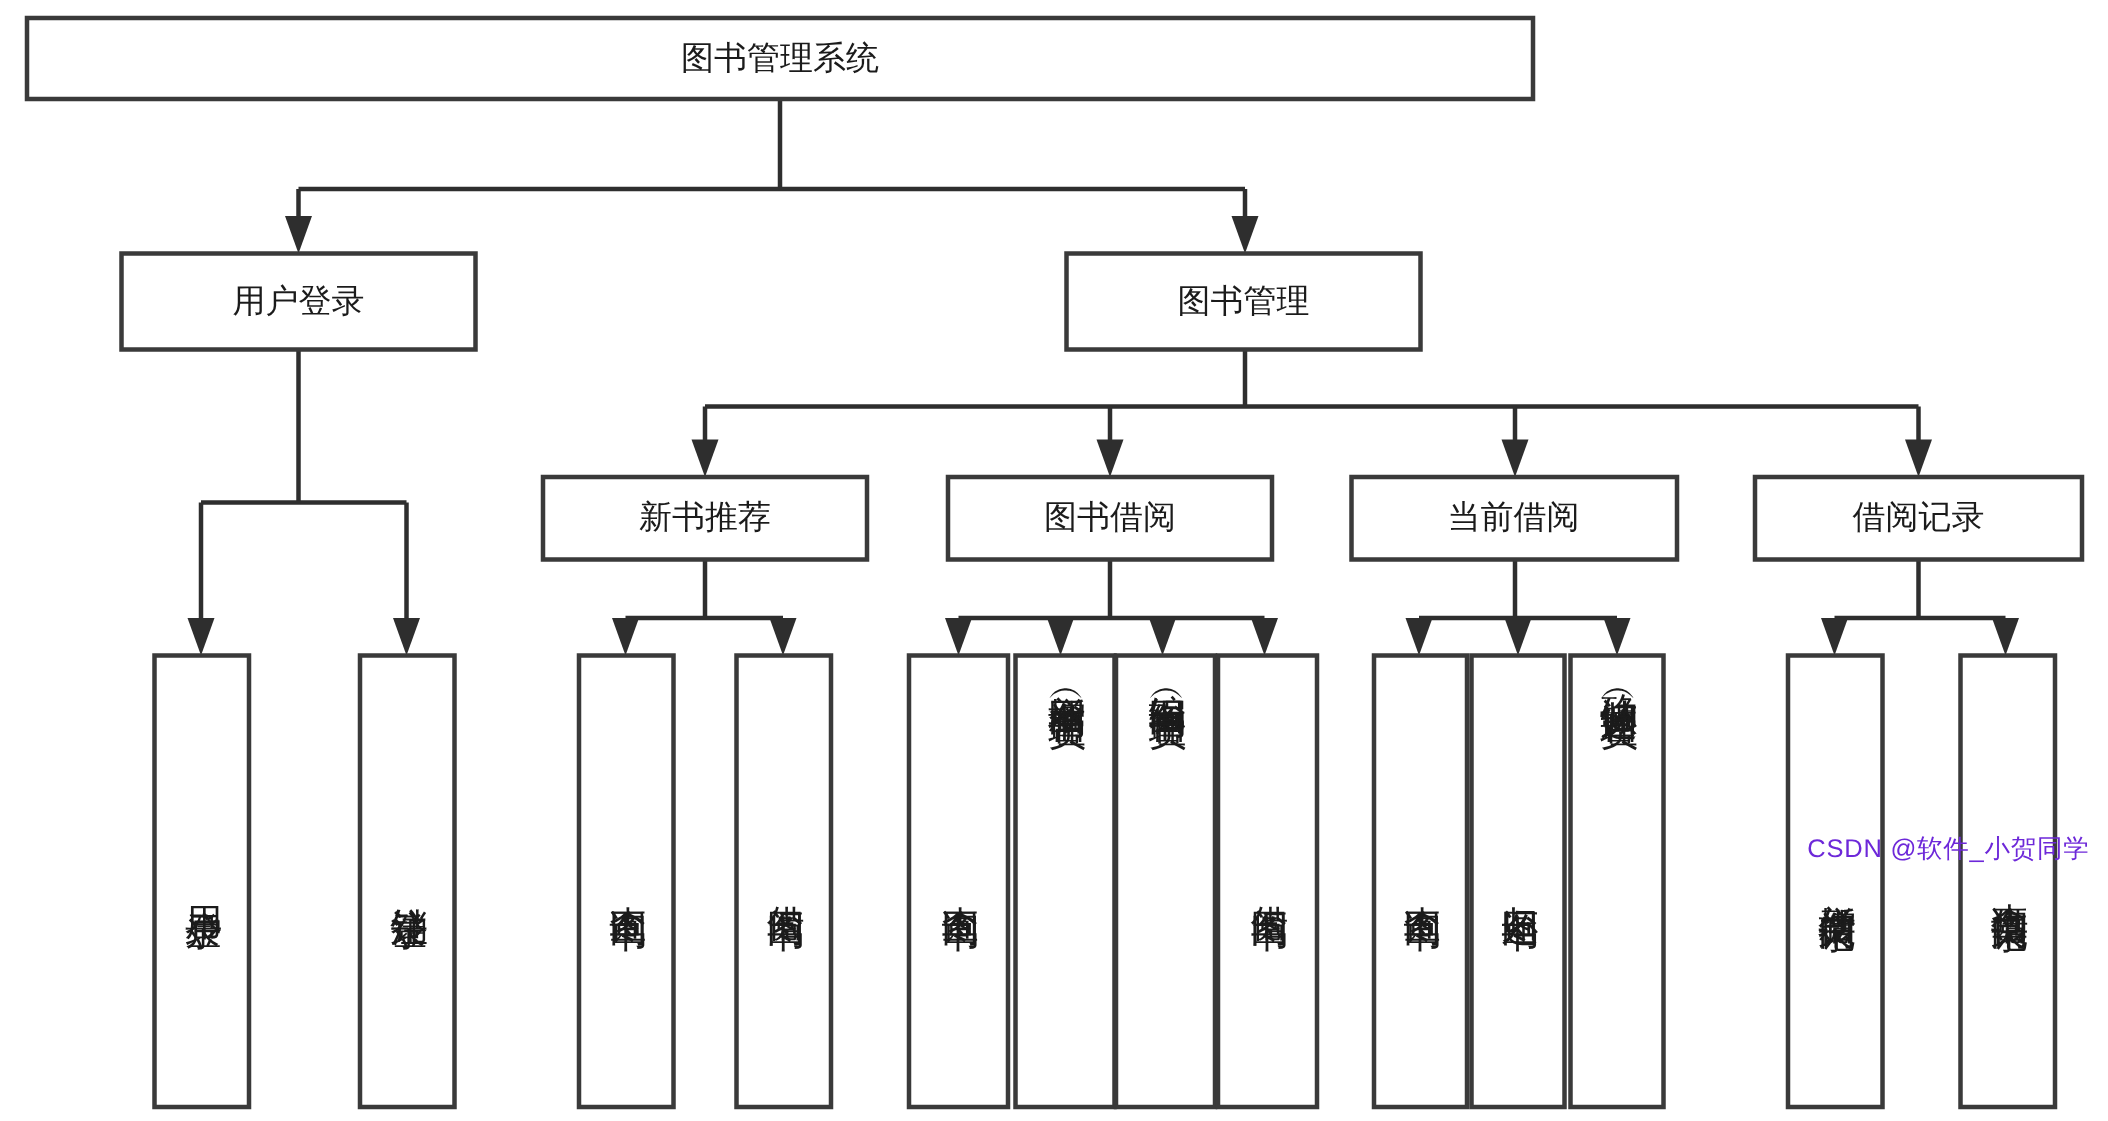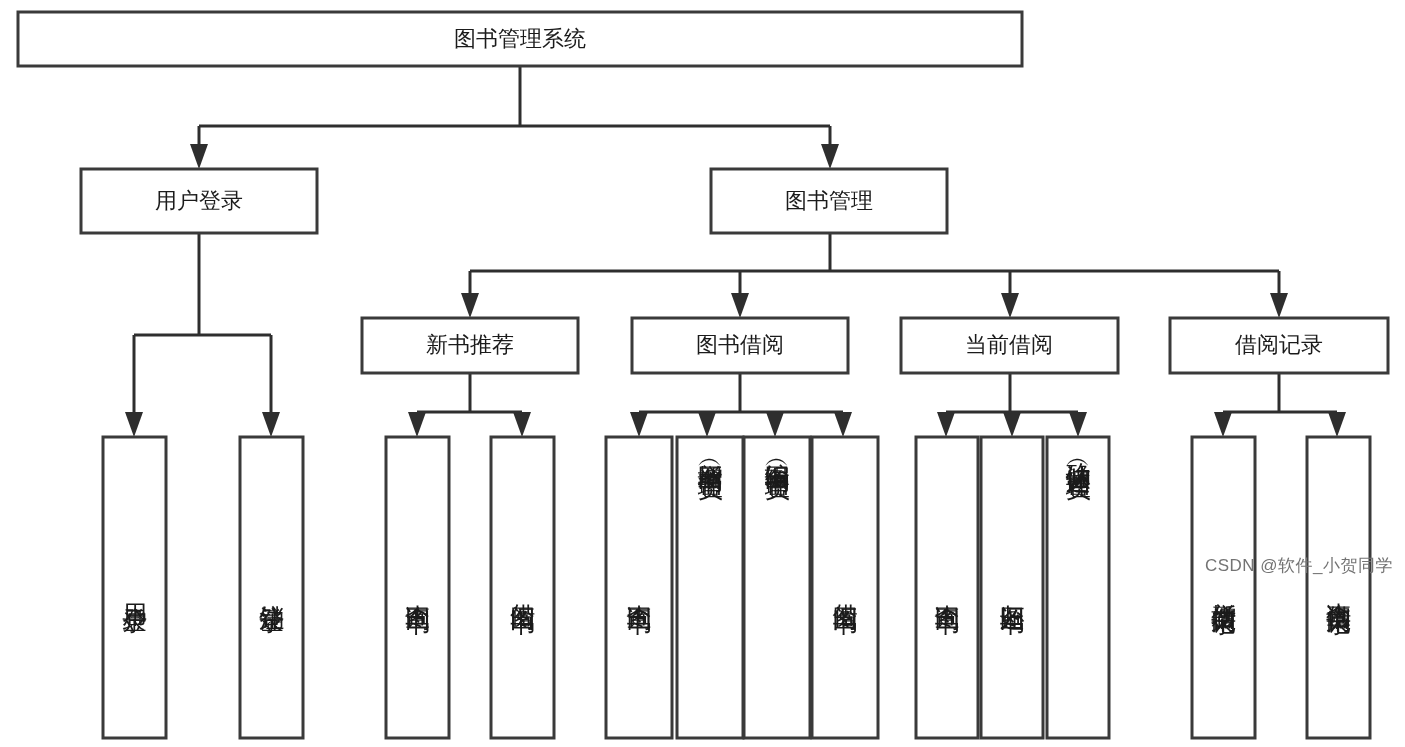--- a/index.html
+++ b/index.html
@@ -55,21 +55,21 @@
     color: #1b1b1b;
     white-space: nowrap;
     pointer-events: none;
   }
   .watermark {
     position: absolute;
     right: 12px;
     bottom: 4px;
     font-family: "Liberation Sans", "DejaVu Sans", sans-serif;
     font-size: 17px;
-    color: #737373;
+    color: #6d28d9;
     letter-spacing: 0.5px;
     white-space: nowrap;
     margin-left: 40px;
   }
 </style>
 </head>
 <body>
 
 <div id="diagram-root">
 

